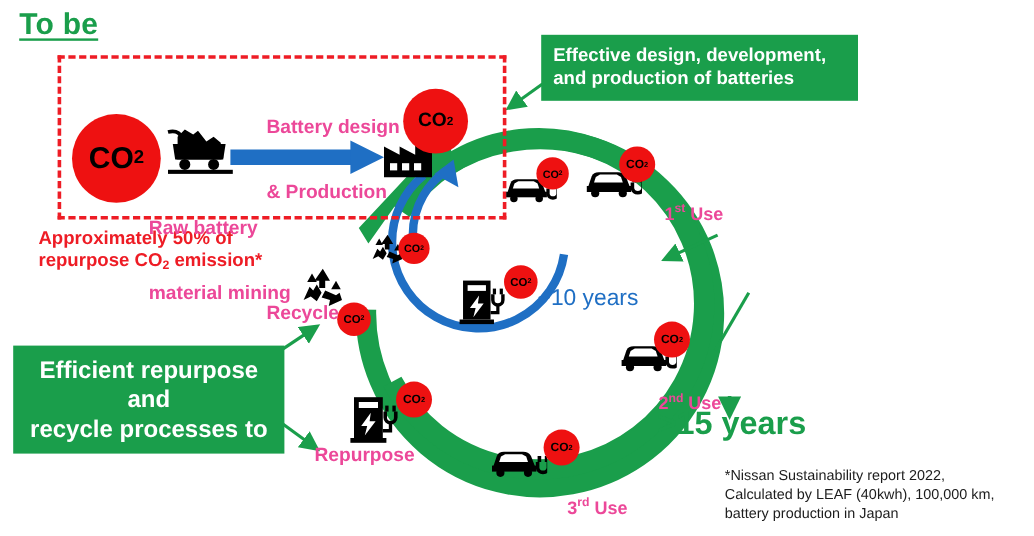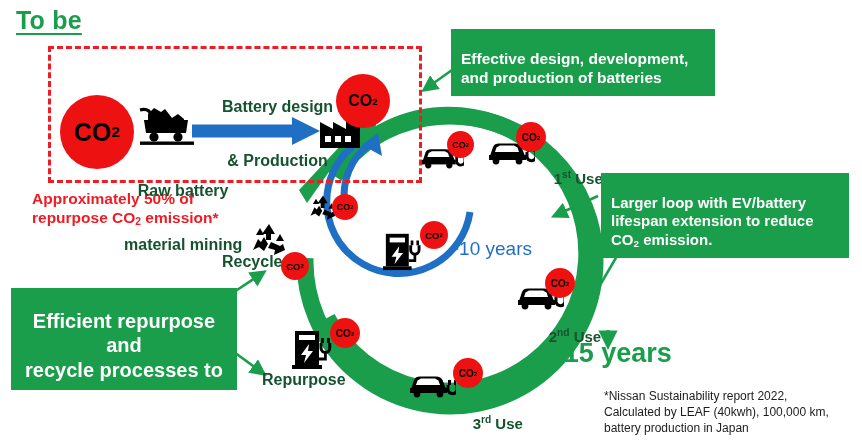--- a/index.html
+++ b/index.html
@@ -8,30 +8,30 @@
   .abs{position:absolute;}
 
   
   #title{left:16px;top:6px;font-size:25px;font-weight:bold;color:#1a9e4b;
          text-decoration:underline;text-underline-offset:4px;letter-spacing:.2px;}
 
   
   #scope-box{left:48px;top:46px;width:374px;height:137px;border:3px dashed #ee1c25;box-sizing:border-box;}
 
   
-  .lbl{font-weight:bold;color:#14532d;line-height:1.12;white-space:pre;text-align:center;}
+  .lbl{font-weight:bold;color:#ec4899;line-height:1.12;white-space:pre;}
 
   
   .co2{border-radius:50%;background:#ee1111;color:#000;display:flex;
        align-items:center;justify-content:center;font-weight:bold;}
   .co2 sub{font-size:.62em;vertical-align:-.18em;}
 
   
   .callout{background:#1a9e4b;color:#fff;font-weight:bold;line-height:1.22;
-           padding:21px 10px 8px 10px;box-sizing:border-box;}
+           padding:9px 10px 8px 10px;box-sizing:border-box;}
   .callout sub{font-size:.66em;vertical-align:-.2em;}
 
   
   #red-note{left:32px;top:190px;color:#ee1c25;font-weight:bold;font-size:15.5px;line-height:1.2;}
   #red-note sub{font-size:.66em;vertical-align:-.2em;}
 
   
   #footnote{left:604px;top:388px;color:#1c1c1c;font-size:12px;line-height:1.35;}
 
   
@@ -311,25 +311,20 @@
   </div>
 
   <div class="abs" id="yrs10">~10 years</div>
   <div class="abs" id="yrs15">&gt;15 years</div>
 
   <div class="abs callout" style="left:451px;top:29px;width:264px;font-size:15.5px;">
     <div>Effective design, development,</div>
     <div>and production of batteries</div>
   </div>
 
-  <div class="abs callout" style="left:601px;top:173px;width:248px;font-size:15px;">
-    <div>Larger loop with EV/battery</div>
-    <div>lifespan extension to reduce</div>
-    <div><span>CO</span><sub>2</sub><span> emission.</span></div>
-  </div>
 
   <div class="abs callout" style="left:11px;top:288px;width:226px;font-size:20px;text-align:center;">
     <div>Efficient repurpose and</div>
     <div>recycle processes to</div>
   </div>
 
   <div class="abs" id="footnote">
     <div>*Nissan Sustainability report 2022,</div>
     <div>Calculated by LEAF (40kwh), 100,000 km,</div>
     <div>battery production in Japan</div>

